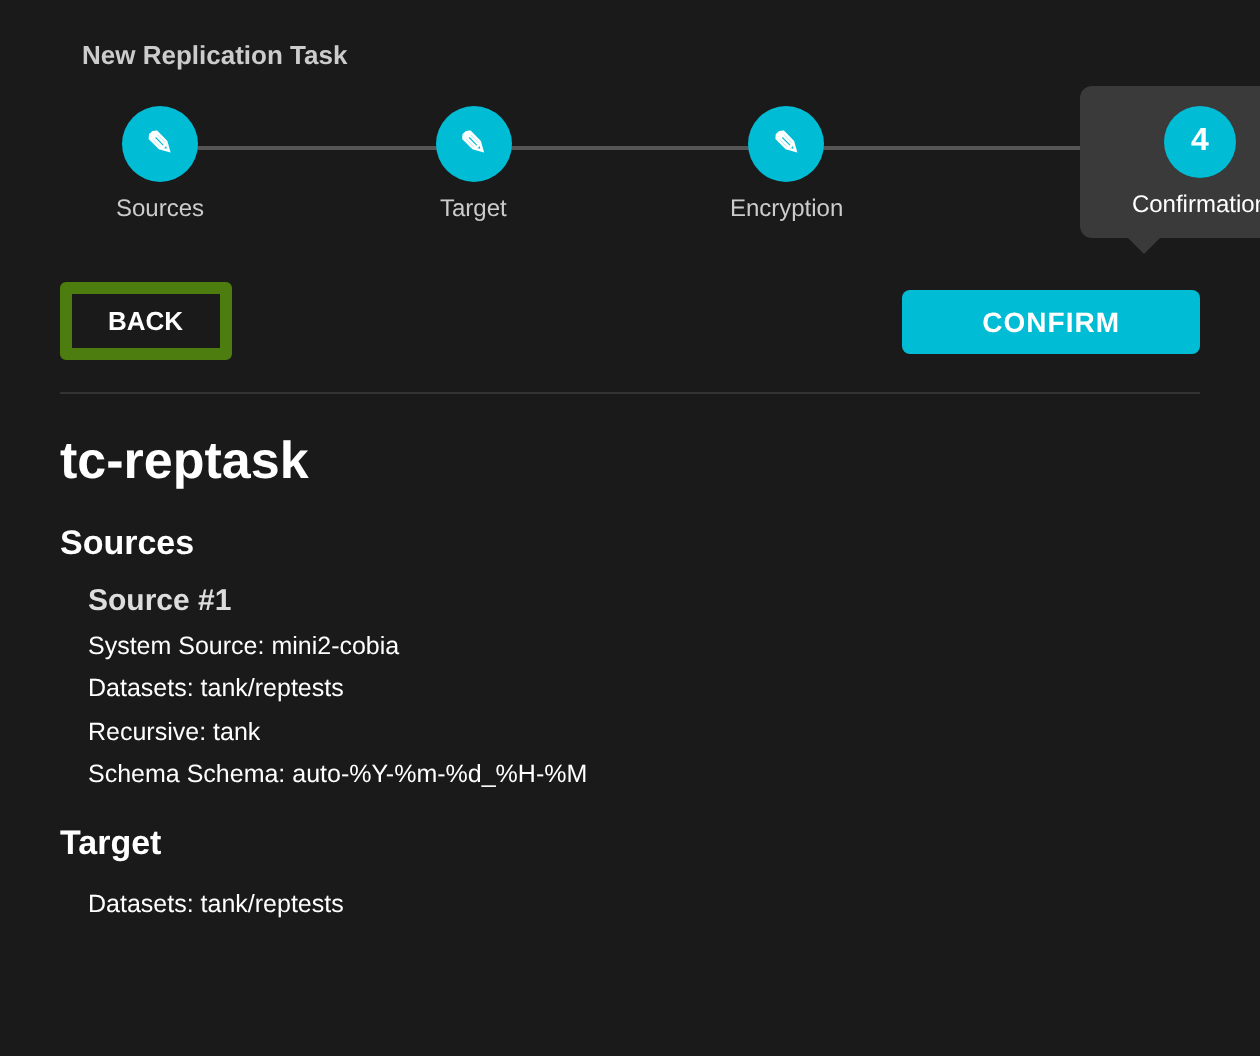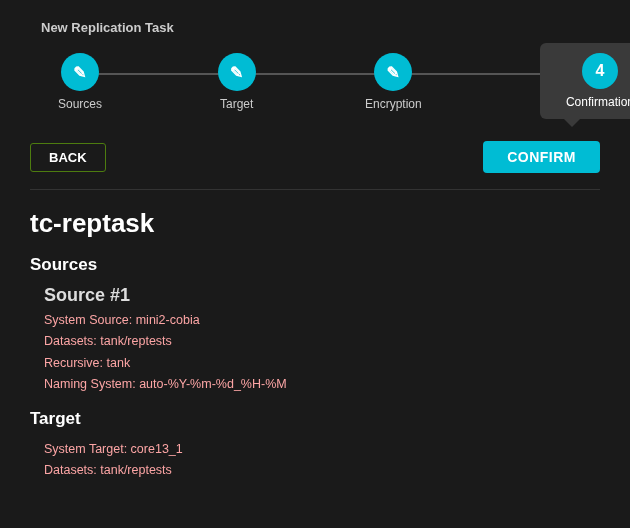--- a/index.html
+++ b/index.html
@@ -127,34 +127,34 @@
     .footer-buttons {
       display: flex;
       justify-content: space-between;
       align-items: center;
       padding: 10px 0 16px 0;
       border-bottom: 1px solid #333;
     }
 
     .btn-back {
       background: transparent;
-      border: 1px solid #4d7c0f;
+      border: 6px solid #4d7c0f;
       color: #fff;
       padding: 6px 18px;
       font-size: 13px;
       font-weight: bold;
       cursor: pointer;
       border-radius: 3px;
     }
 
     .btn-confirm {
       background: #00bcd4;
       border: none;
       color: #fff;
-      padding: 8px 24px;
+      padding: 8px 40px;
       font-size: 14px;
       font-weight: bold;
       cursor: pointer;
       border-radius: 4px;
       letter-spacing: 0.5px;
     }
 
     
     .content {
       margin-top: 18px;
@@ -168,35 +168,35 @@
     }
 
     .section-heading {
       font-size: 17px;
       font-weight: bold;
       color: #fff;
       margin-bottom: 10px;
     }
 
     .subsection-heading {
-      font-size: 18px;
+      font-size: 15px;
       font-weight: bold;
       color: #ddd;
       margin-bottom: 4px;
       margin-left: 14px;
     }
 
     .info-block {
       margin-left: 14px;
       margin-bottom: 14px;
     }
 
     .info-line {
       font-size: 12.5px;
-      color: #fca5a5;
+      color: #ffffff;
       line-height: 1.7;
     }
 
     .target-section {
       margin-top: 10px;
     }
   </style>
 </head>
 <body>
 
@@ -244,24 +244,23 @@
   <div class="content">
     <div class="task-name">tc-reptask</div>
 
     <div class="section-heading">Sources</div>
 
     <div class="subsection-heading">Source #1</div>
     <div class="info-block">
       <div class="info-line">System Source: mini2-cobia</div>
       <div class="info-line">Datasets: tank/reptests</div>
       <div class="info-line">Recursive: tank</div>
-      <div class="info-line">Naming System: auto-%Y-%m-%d_%H-%M</div>
+      <div class="info-line">Schema Schema: auto-%Y-%m-%d_%H-%M</div>
     </div>
 
     <div class="target-section">
       <div class="section-heading">Target</div>
       <div class="info-block">
-        <div class="info-line">System Target: core13_1</div>
         <div class="info-line">Datasets: tank/reptests</div>
       </div>
     </div>
   </div>
 </div>
 
 </body></html>

